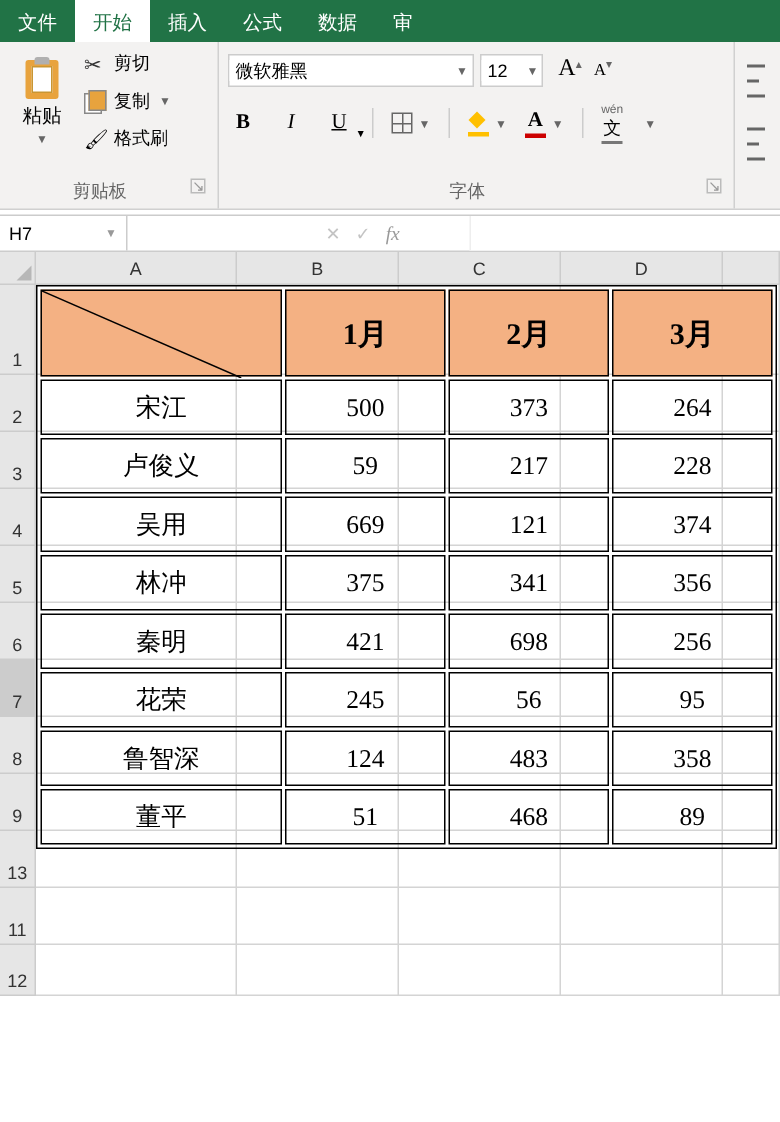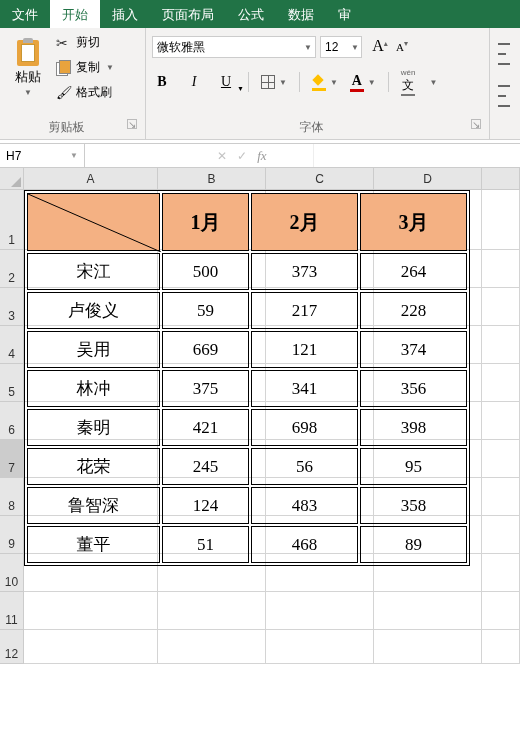--- a/index.html
+++ b/index.html
@@ -102,30 +102,29 @@
   .rn { height: 38px; }
   .rblank { height: 34px; }
 
   
   .usertable { position: absolute; left: 24px; top: 22px; border: 1px solid #000; }
   .usertable td, .usertable th { border: 1px solid #000; text-align: center; vertical-align: middle; font-family: "SimSun", serif; }
   .usertable th { height: 58px; background: #f4b183; font-size: 20px; font-weight: bold; }
   .usertable th.diag { background: #f4b183; position: relative; }
   .usertable th.diag svg { position: absolute; left: 0; top: 0; }
   .usertable td { height: 37px; font-size: 17px; }
-  .uA { width: 133px; } .uB { width: 87px; } .uC { width: 107px; } .uD { width: 107px; }
+  .uA { width: 161px; } .uB { width: 107px; } .uC { width: 107px; } .uD { width: 107px; }
 </style>
 </head>
 <body>
 
 <div class="menubar">
   <div class="tab">文件</div>
   <div class="tab active">开始</div>
   <div class="tab">插入</div>
-  <div class="tab">页面布局</div>
   <div class="tab">公式</div>
   <div class="tab">数据</div>
   <div class="tab">审</div>
 </div>
 
 <div class="ribbon">
 
   <div class="group" style="width:146px;">
     <div class="group-content">
       <div class="paste-big">
@@ -318,21 +317,21 @@
       </div>
       <div class="datarow">
         <div class="rowhead rn" style="height: 38px;">9</div>
         <div class="cell colA" style="height: 38px;"></div>
         <div class="cell colB" style="height: 38px;"></div>
         <div class="cell colC" style="height: 38px;"></div>
         <div class="cell colD" style="height: 38px;"></div>
         <div class="cell colE" style="height: 38px;"></div>
       </div>
       <div class="datarow">
-        <div class="rowhead rn" style="height: 38px;">10</div>
+        <div class="rowhead rn" style="height: 38px;">13</div>
         <div class="cell colA" style="height: 38px;"></div>
         <div class="cell colB" style="height: 38px;"></div>
         <div class="cell colC" style="height: 38px;"></div>
         <div class="cell colD" style="height: 38px;"></div>
         <div class="cell colE" style="height: 38px;"></div>
       </div>
       <div class="datarow">
         <div class="rowhead rn" style="height: 38px;">11</div>
         <div class="cell colA" style="height: 38px;"></div>
         <div class="cell colB" style="height: 38px;"></div>
@@ -385,21 +384,21 @@
         <tr>
           <td class="uA">林冲</td>
           <td class="uB">375</td>
           <td class="uC">341</td>
           <td class="uD">356</td>
         </tr>
         <tr>
           <td class="uA">秦明</td>
           <td class="uB">421</td>
           <td class="uC">698</td>
-          <td class="uD">398</td>
+          <td class="uD">256</td>
         </tr>
         <tr>
           <td class="uA">花荣</td>
           <td class="uB">245</td>
           <td class="uC">56</td>
           <td class="uD">95</td>
         </tr>
         <tr>
           <td class="uA">鲁智深</td>
           <td class="uB">124</td>

